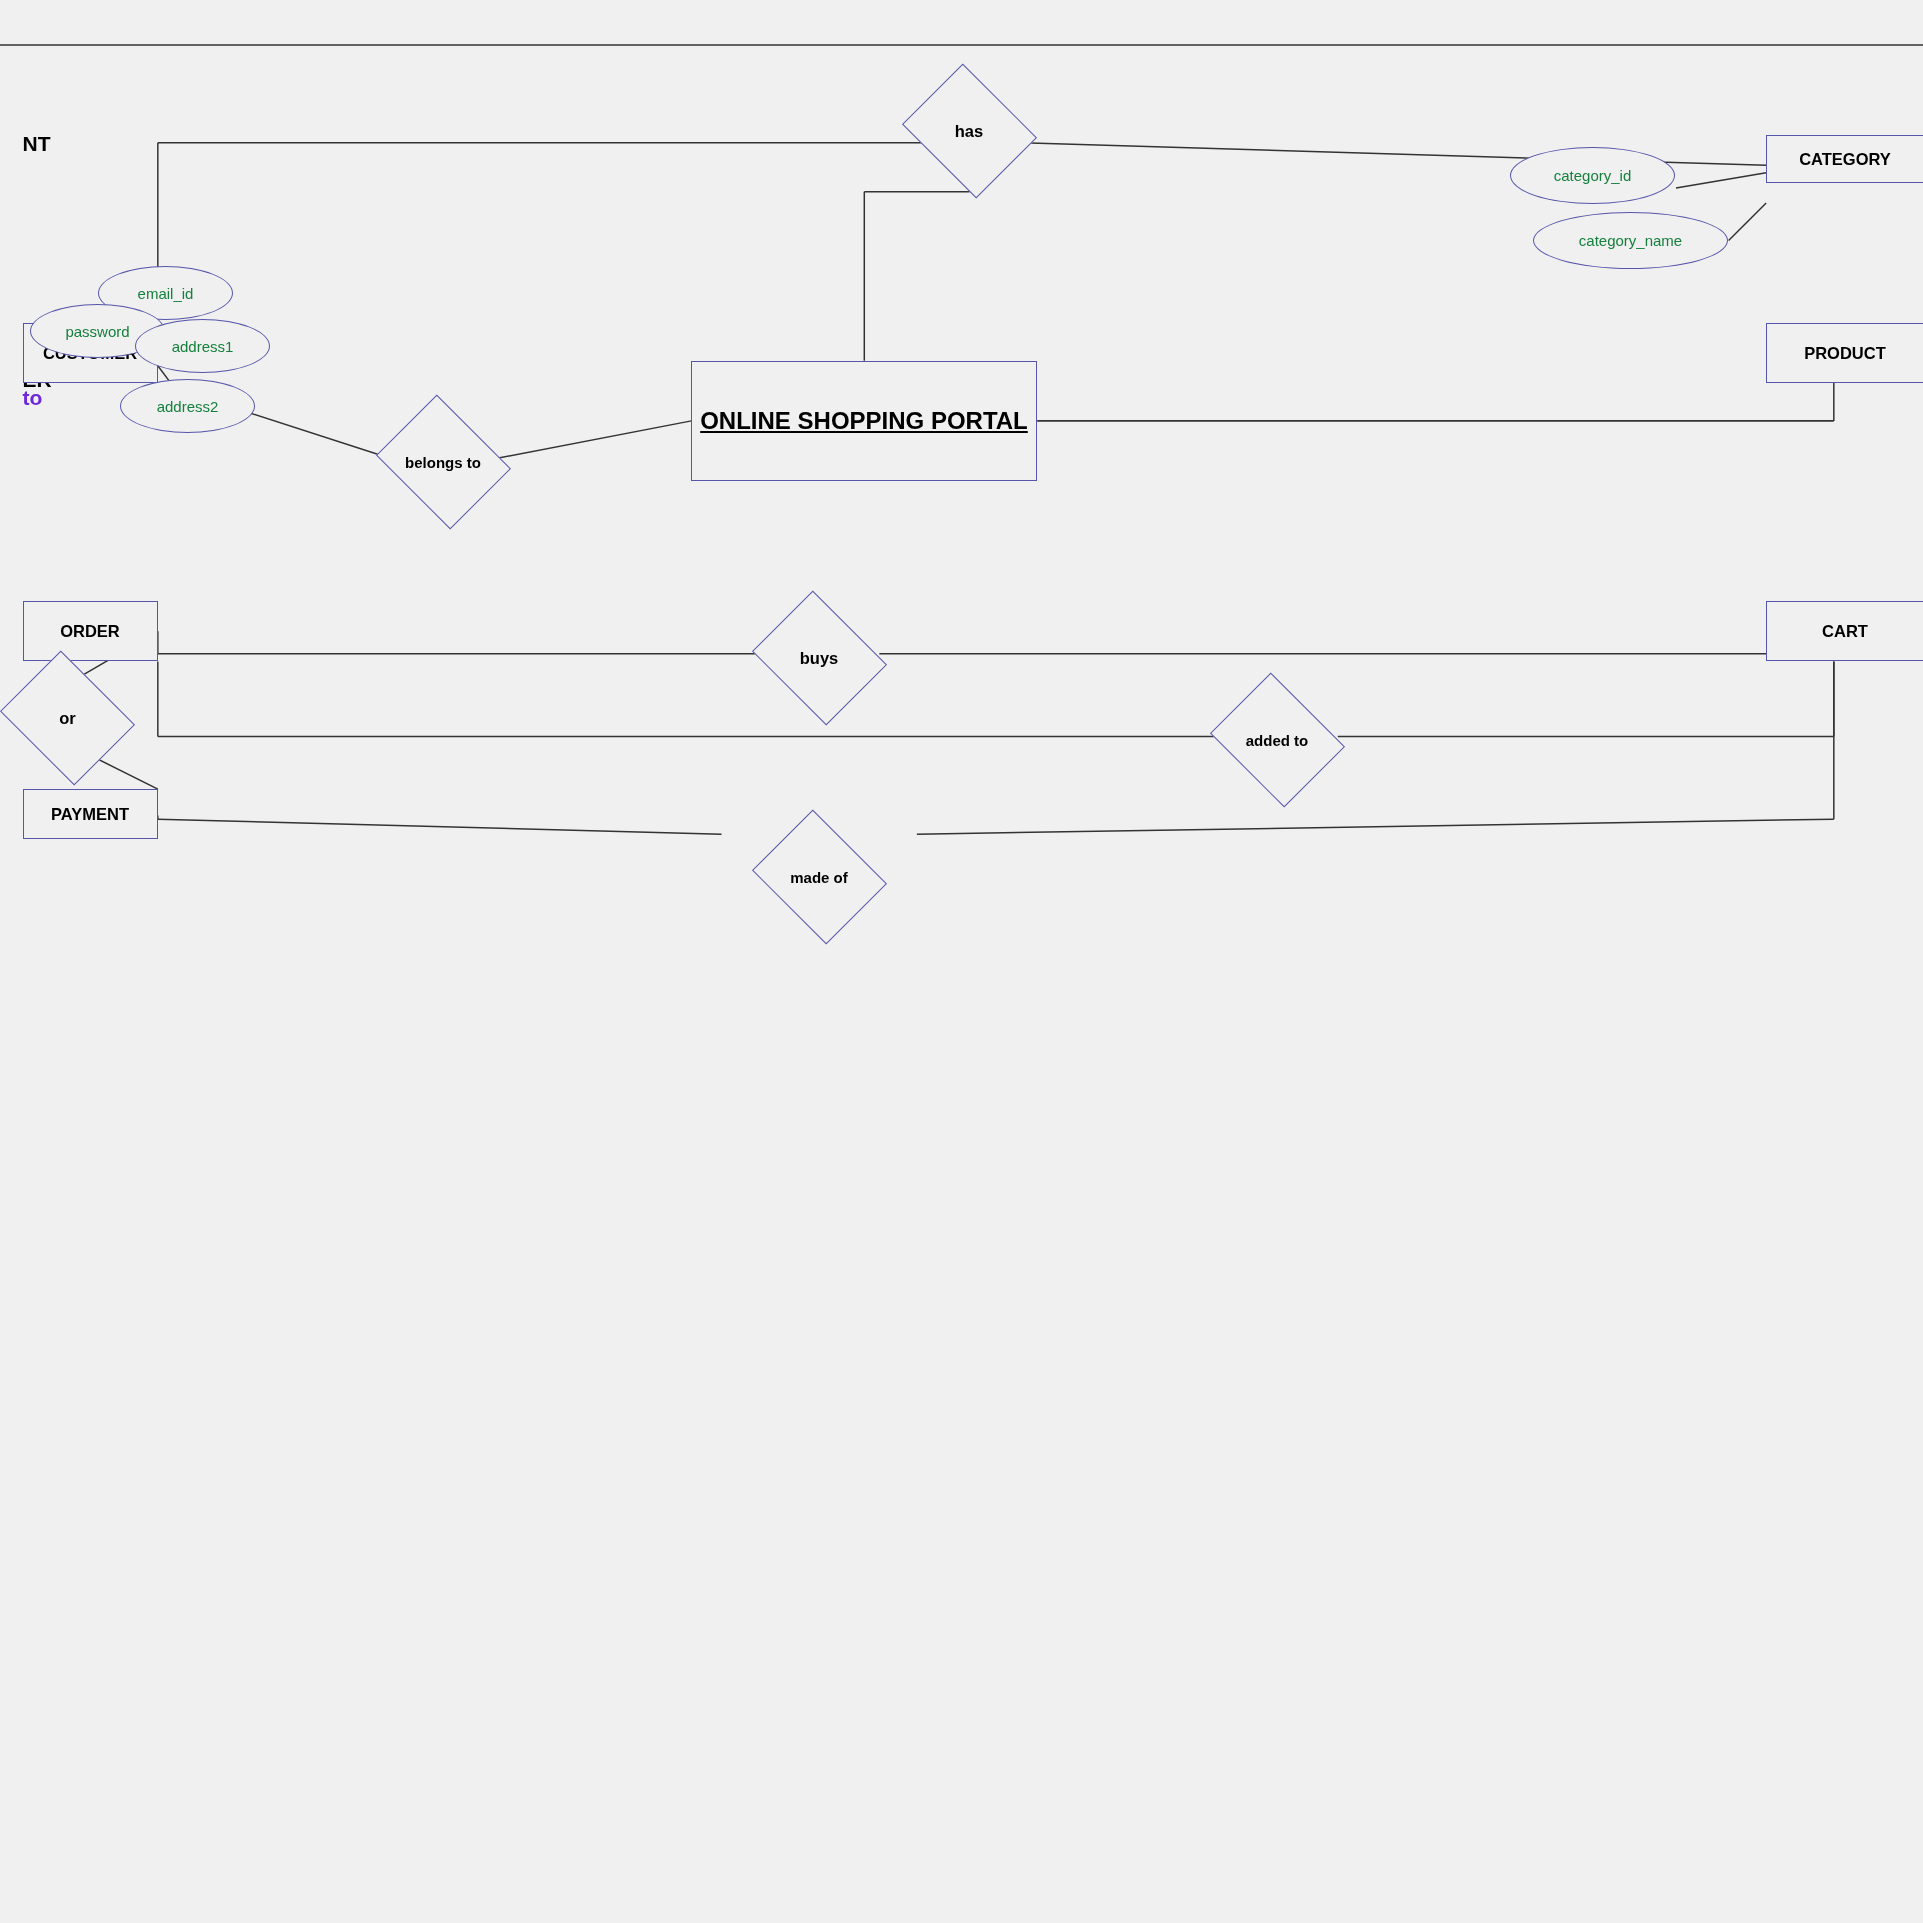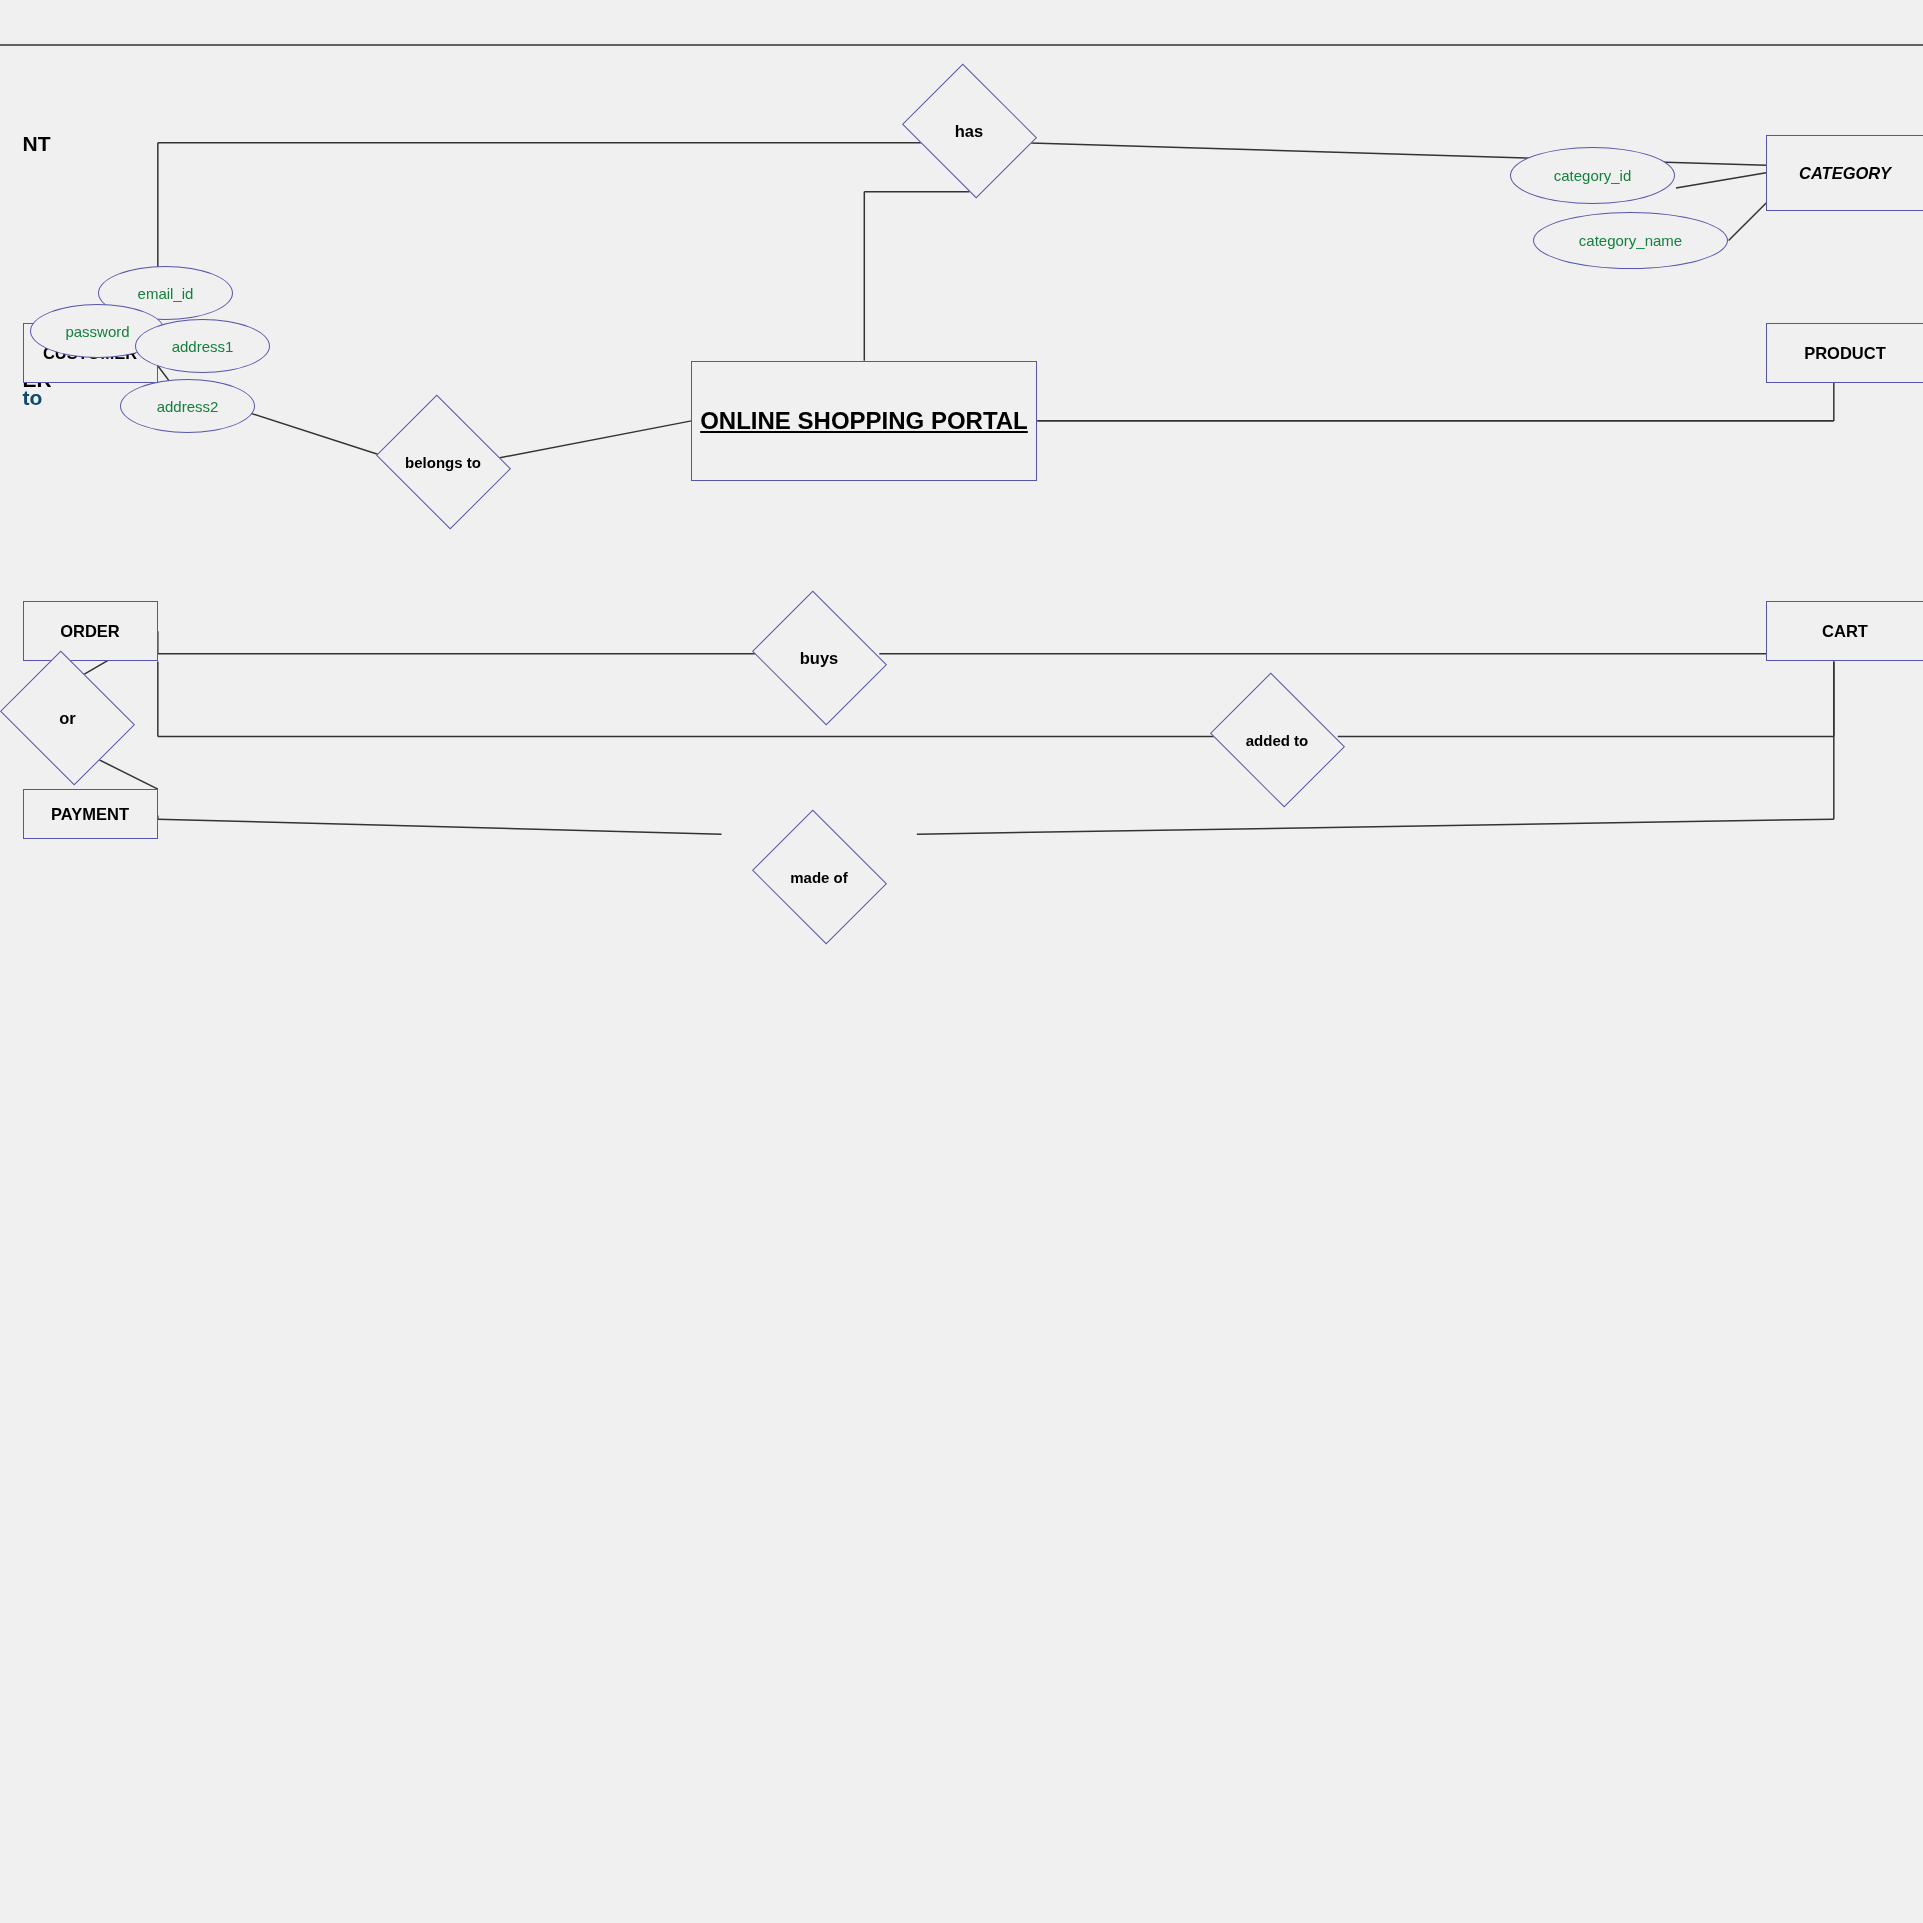--- a/index.html
+++ b/index.html
@@ -165,21 +165,21 @@
   </div>
 
   <div class="entity" style="left:22.5px; top:601px; width:135px; height:60px; font-size:16.5px;">
     <span>ORDER</span>
   </div>
 
   <div class="entity" style="left:22.5px; top:789px; width:135px; height:50px; font-size:16.5px;">
     <span>PAYMENT</span>
   </div>
 
-  <div class="entity" style="left:1766px; top:135px; width:158px; height:76px; font-size:16.5px;font-style:italic;">
+  <div class="entity" style="left:1766px; top:135px; width:158px; height:48px; font-size:16.5px;">
     <span>CATEGORY</span>
   </div>
 
   <div class="entity" style="left:1766px; top:323px; width:158px; height:60px; font-size:16.5px;">
     <span>PRODUCT</span>
   </div>
 
   <div class="entity" style="left:1766px; top:601px; width:158px; height:60px; font-size:16.5px;">
     <span>CART</span>
   </div>
@@ -231,21 +231,21 @@
   </div>
 
   <div class="ellipse" style="left:1510px; top:147px; width:165px; height:57px; font-size:15px;">
     <span>category_id</span>
   </div>
 
   <div class="ellipse" style="left:1533px; top:212px; width:195px; height:57px; font-size:15px;">
     <span>category_name</span>
   </div>
 
-  <div style="position:absolute; left:22.5px; top:386px; font-size:21px; font-weight:bold; color:#0c4a6e;">
+  <div style="position:absolute; left:22.5px; top:386px; font-size:21px; font-weight:bold; color:#6d28d9;">
     to
   </div>
 
   <div style="position:absolute; left:22.5px; top:132px; font-size:21px; font-weight:bold; color:#000;">
     NT
   </div>
 
   <div style="position:absolute; left:22.5px; top:368px; font-size:21px; font-weight:bold; color:#000;">
     ER
   </div>

